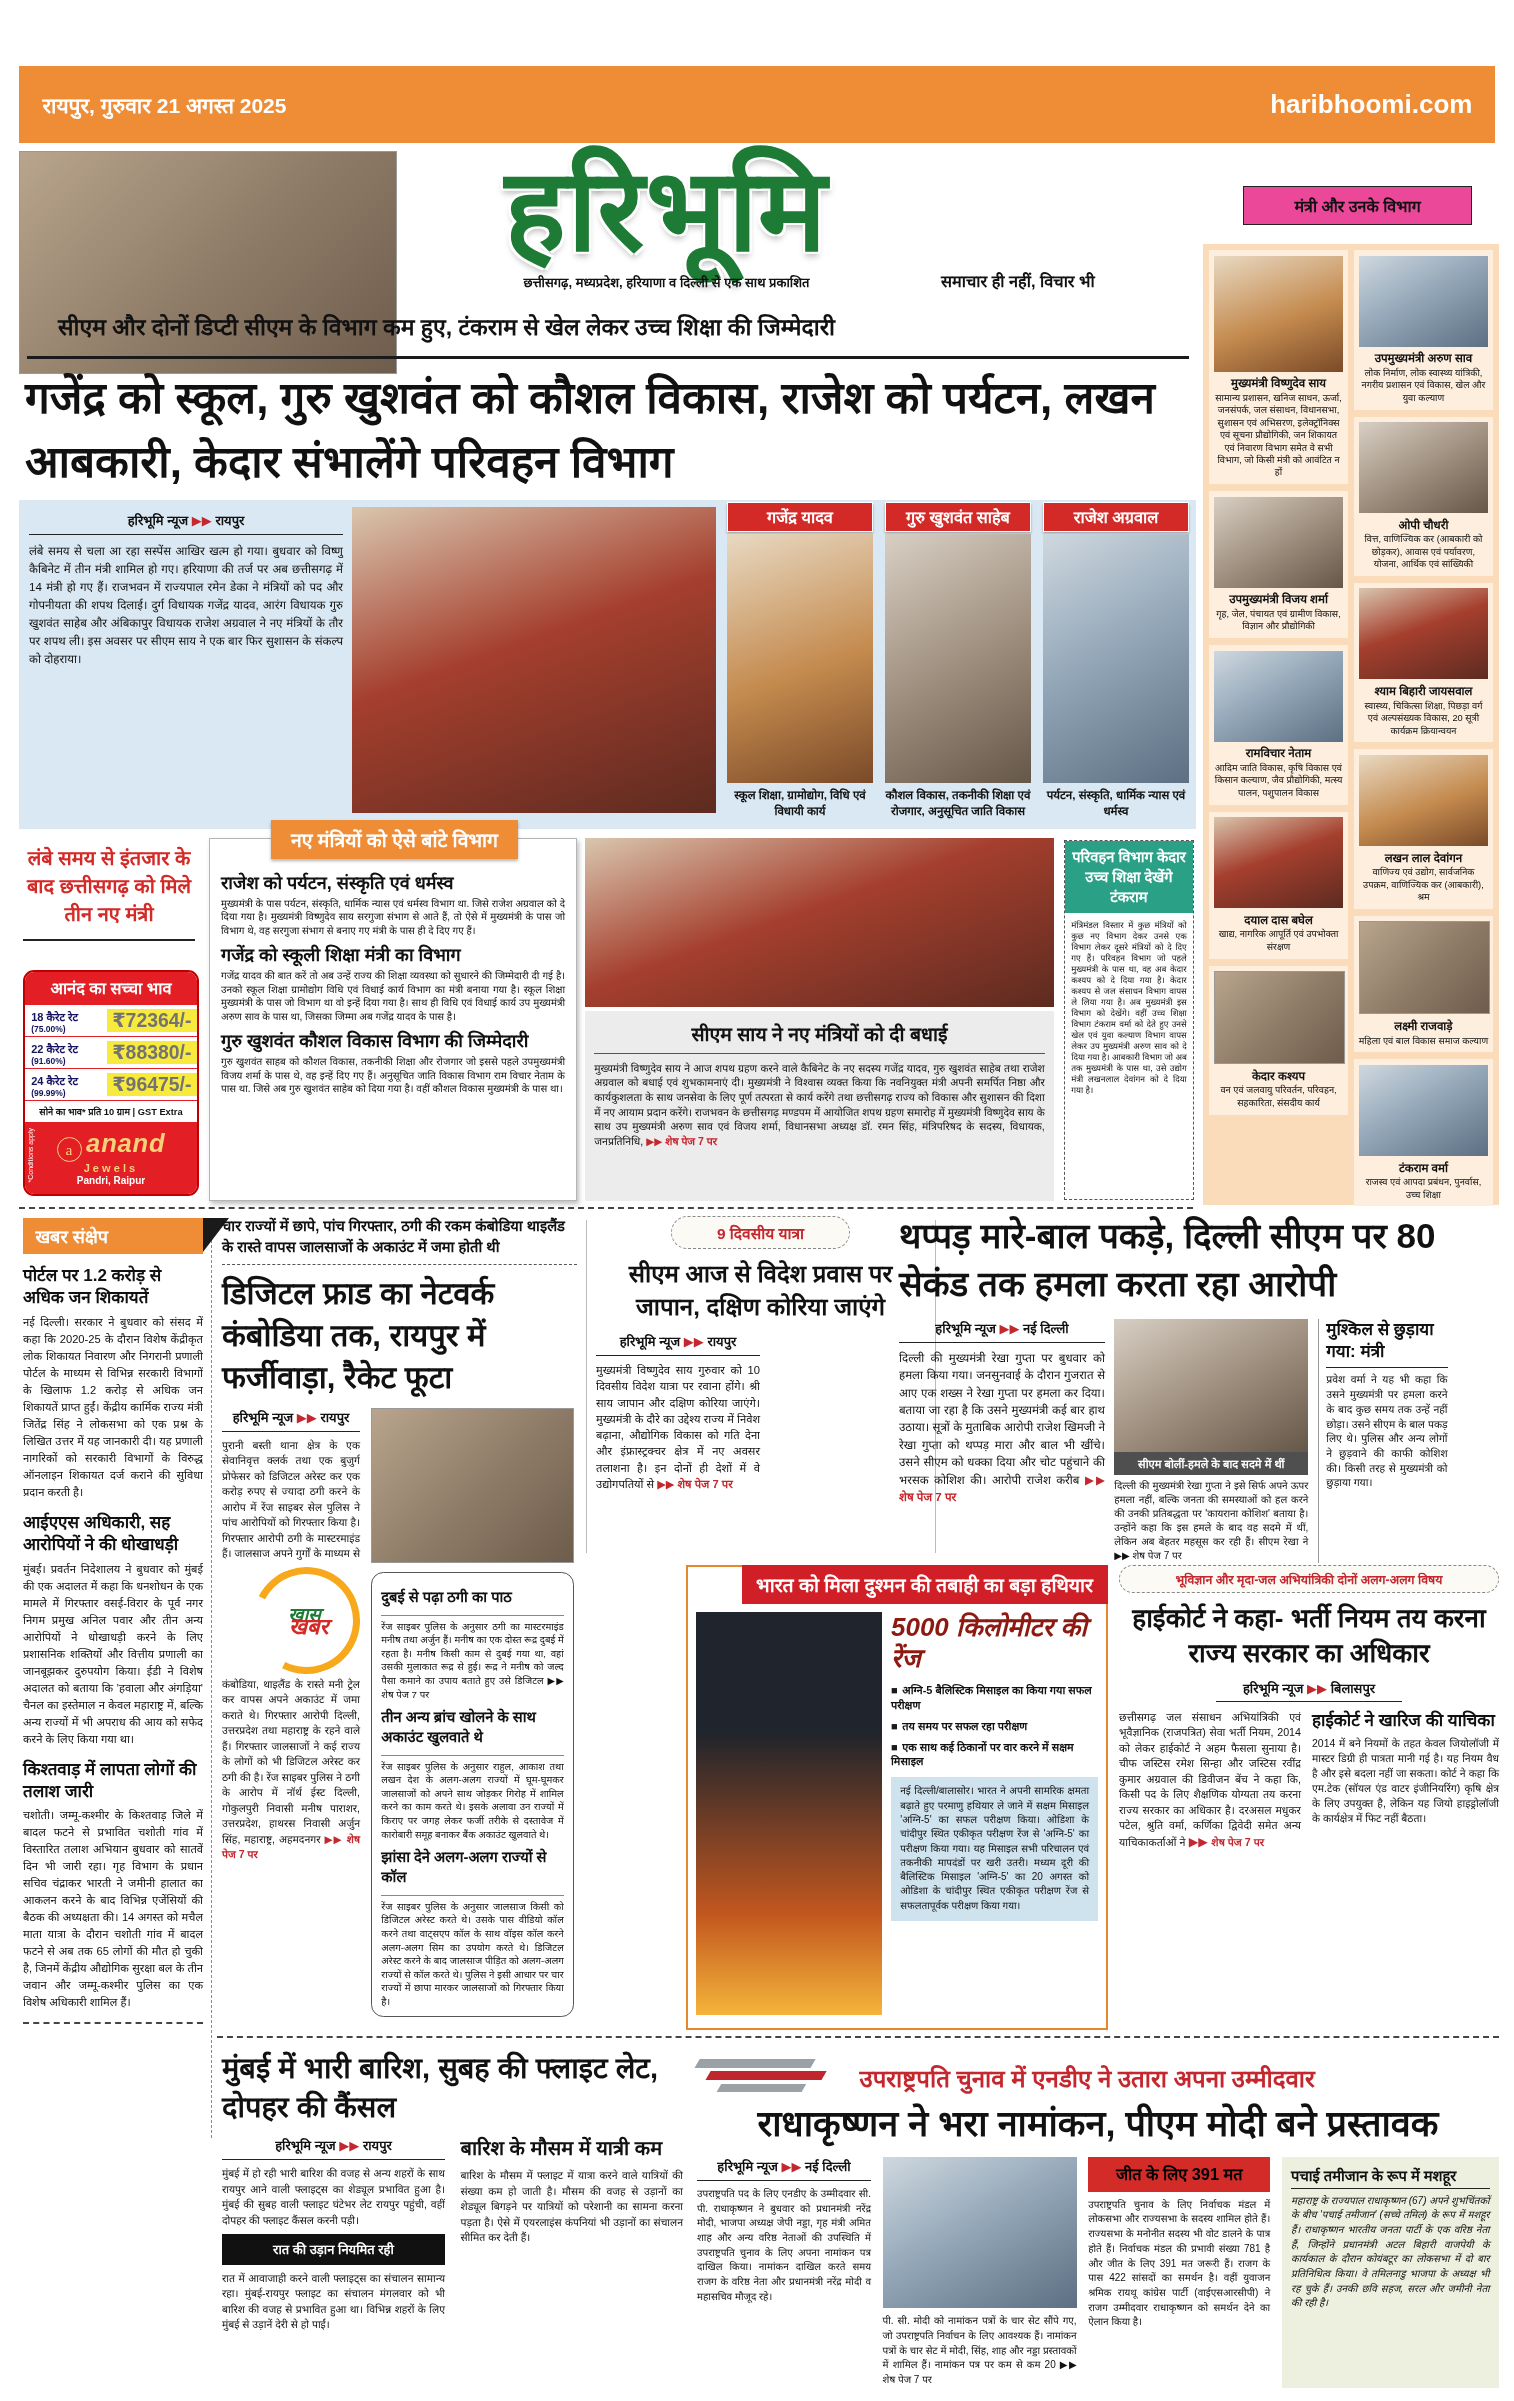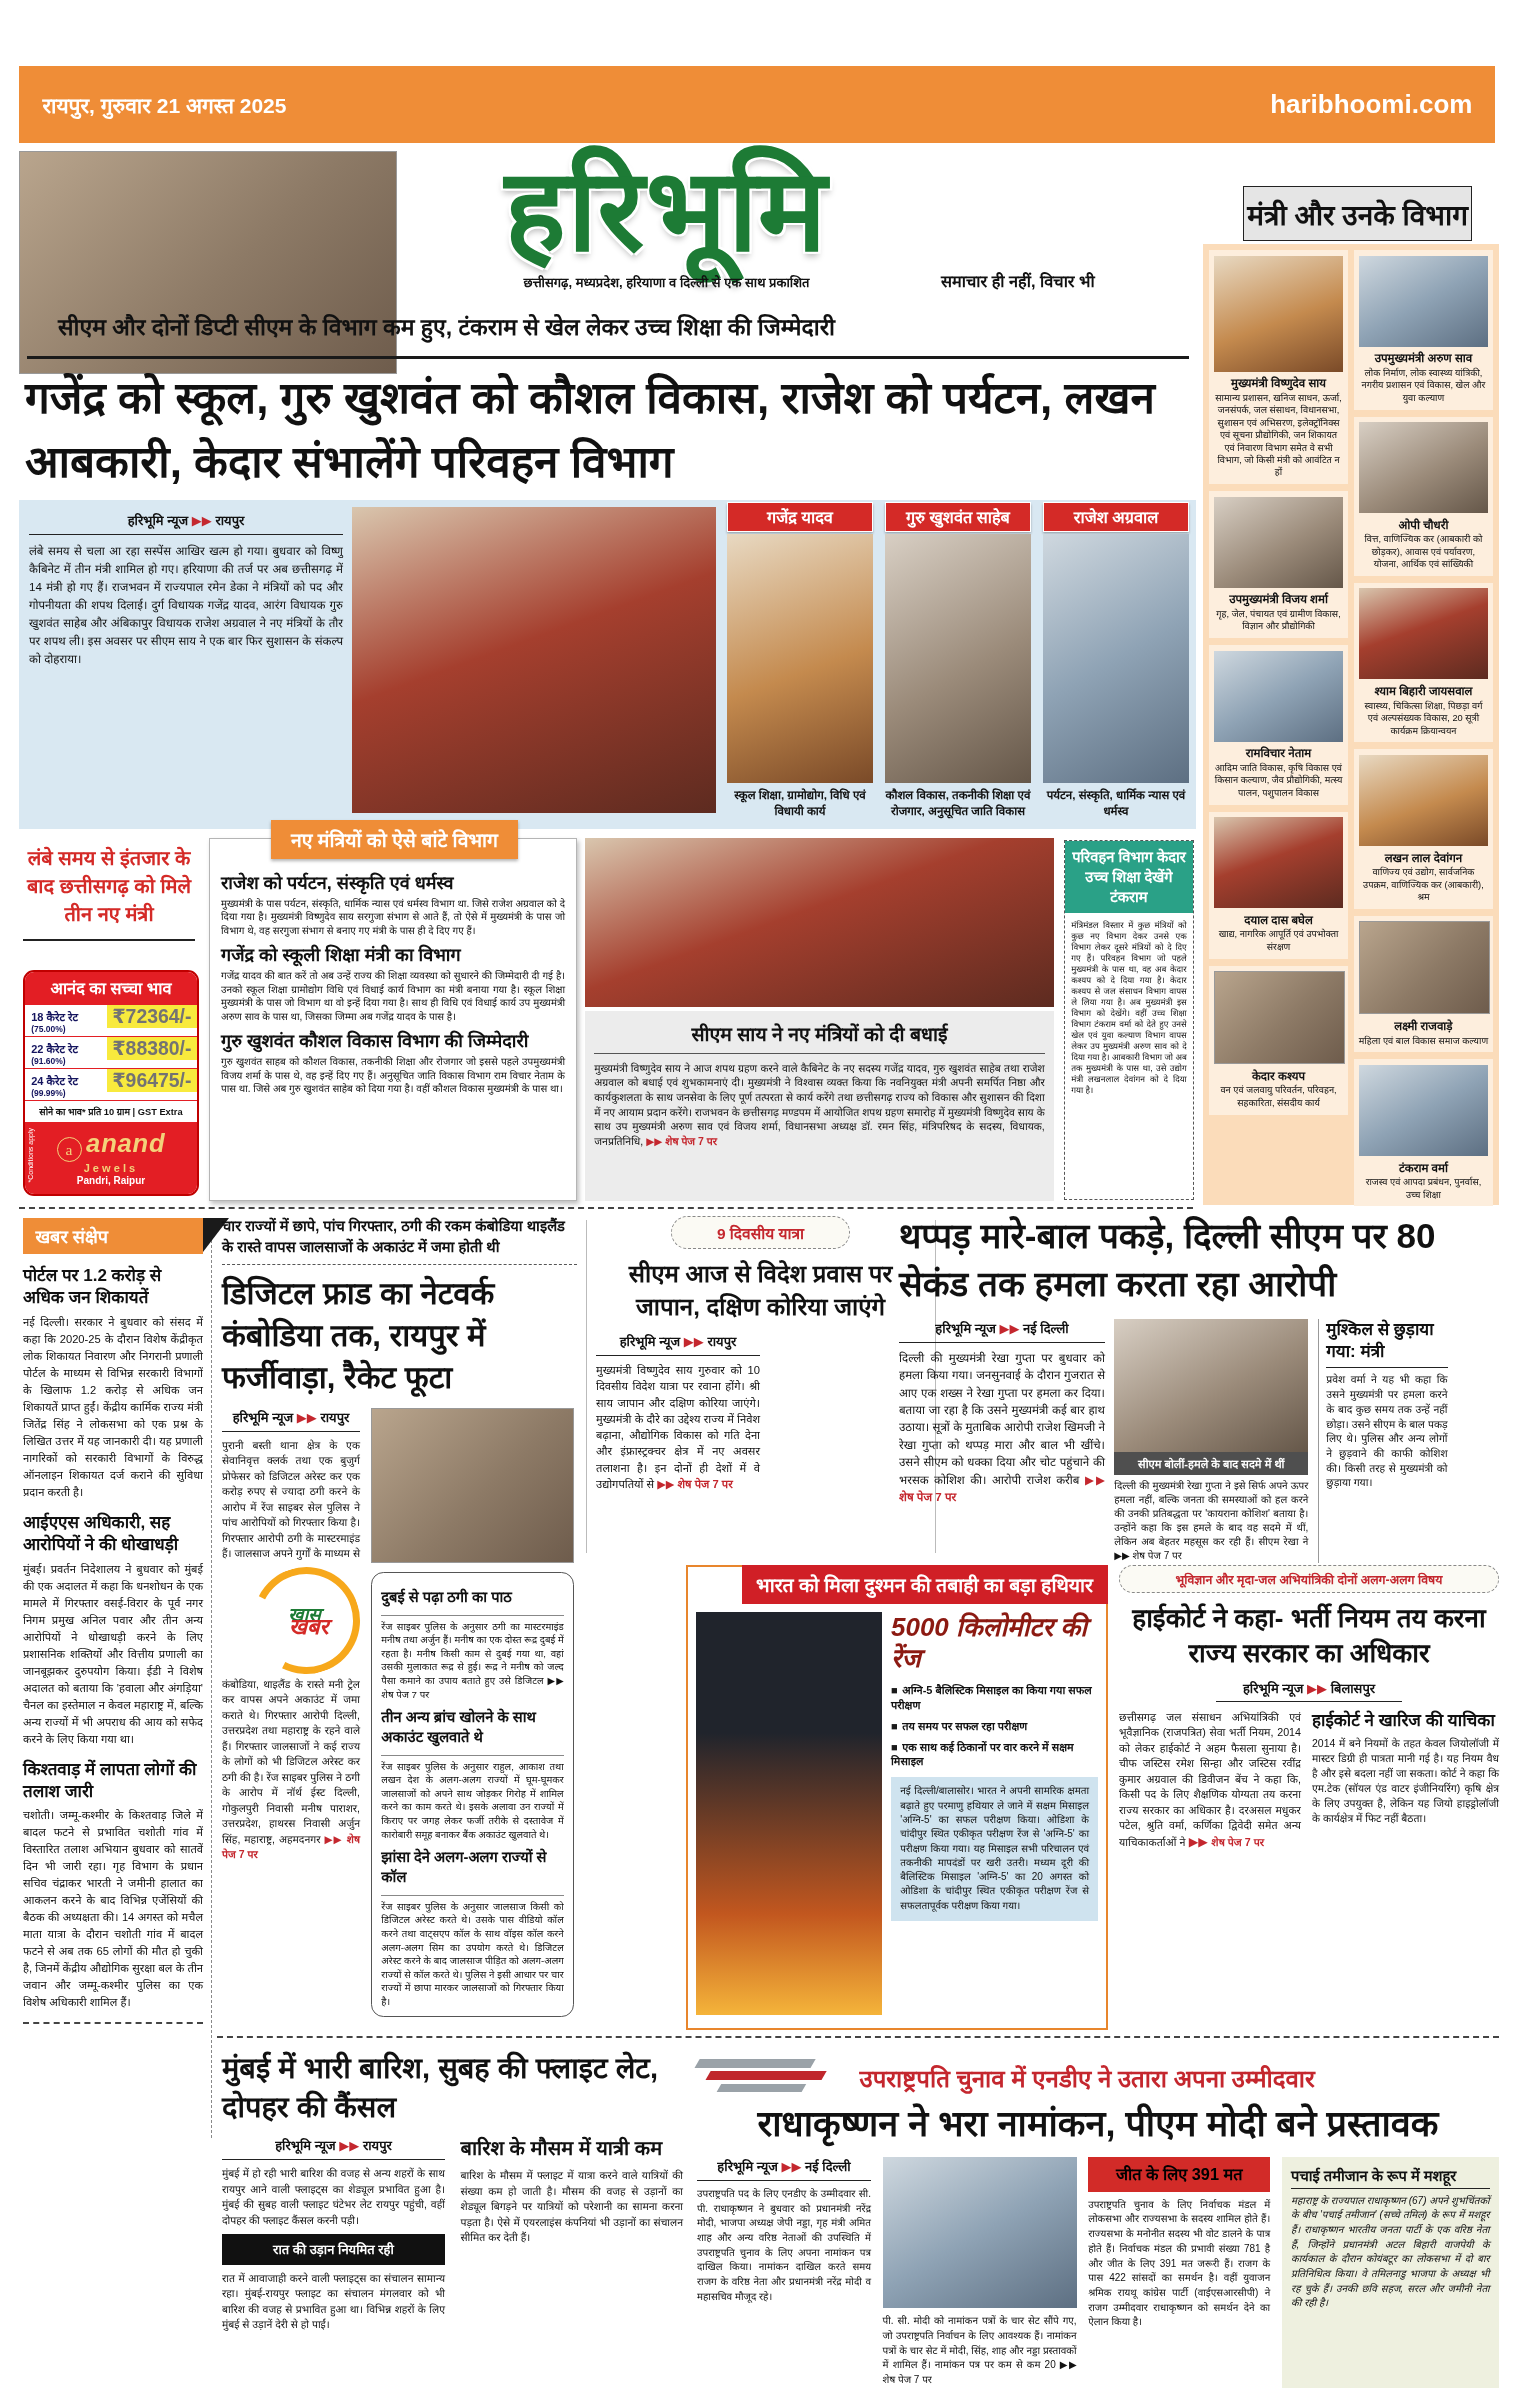--- a/index.html
+++ b/index.html
@@ -36,21 +36,21 @@
   .byline .arr{color:#c4272e;}
   .leadbody{font-size:11.6px;line-height:18px;}
   .mcard-label{background:#d42a27;color:#fff;font-weight:bold;font-size:16.3px;text-align:center;
                padding:3.1px 0;border:1.5px solid #fff;box-shadow:0 1.5px 2.3px rgba(0,0,0,.3);}
   .mcap{font-size:11.6px;line-height:15.5px;font-weight:bold;text-align:center;}
   
   .announce{color:#d42a27;font-size:20px;line-height:28px;font-weight:900;text-align:center;
             border-bottom:2.3px solid #222;padding-bottom:11px;}
   .ad{border:2.3px solid #c00000;border-radius:11px;overflow:hidden;background:#fff;}
   .ad-title{background:#e31e24;color:#fff;font-weight:bold;font-size:16.3px;text-align:center;padding:5.4px 1.5px;}
-  .ad-row{display:flex;border-bottom:1.5px solid #e31e24;align-items:flex-start;}
+  .ad-row{display:flex;border-bottom:1.5px solid #e31e24;align-items:center;}
   .ad-carat{width:42%;padding:3.9px 3.1px 2.3px 6.2px;color:#14145e;}
   .ad-carat .c1{font-size:11px;font-weight:bold;}
   .ad-carat .c2{font-size:8.5px;font-weight:bold;}
   .ad-price{flex:1;background:#f8ea3d;color:#737373;font-size:19.4px;font-weight:900;
             display:flex;align-items:center;justify-content:center;}
   .ad-note{font-size:9.3px;font-weight:bold;text-align:center;padding:3.9px 1.5px;border-bottom:1.5px solid #e31e24;}
   .ad-brand{background:#e31e24;color:#f3d27a;text-align:center;padding:6.2px 3.1px 7.7px;position:relative;}
   .ad-brand .an{font-size:25.6px;font-weight:900;font-style:italic;letter-spacing:0.8px;}
   .ad-brand .jw{font-size:11px;letter-spacing:3.1px;font-weight:bold;}
   .ad-brand .lc{color:#fff;font-size:10px;font-weight:bold;margin-top:1.5px;}
@@ -67,21 +67,21 @@
   .congblock{background:#ececec;padding:6.2px 9.3px;box-sizing:border-box;}
   .cong-head{font-size:19.4px;font-weight:900;text-align:center;border-bottom:1.5px solid #555;padding:3.1px 0 6.2px;margin-bottom:6.2px;}
   .cong-body{font-size:10.5px;line-height:14.7px;}
   .more{color:#c4272e;font-weight:bold;}
   
   .kedar{border:1.5px dashed #555;background:#fff;box-sizing:border-box;}
   .kedar-h{background:#2aa187;color:#fff;font-size:14.7px;line-height:20px;font-weight:bold;text-align:center;padding:6.2px 4.6px;}
   .kedar-b{font-size:8.5px;line-height:11px;padding:6.2px 6.2px;}
   
   .sb-panel{background:#fbdcba;}
-  .sb-head{background:#e5e5e5;border:1.5px solid #222;font-size:28px;font-weight:900;text-align:center;padding:7.7px 3.1px;}
+  .sb-head{background:#ec4899;border:1.5px solid #222;font-size:16px;font-weight:900;text-align:center;padding:7.7px 3.1px;}
   .sb-col{display:flex;flex-direction:column;gap:7px;}
   .sb-card{background:#fdeedd;padding:5.4px 4.6px;text-align:center;}
   .sb-photo{width:100%;height:91px;}
   .sb-photo.tall{height:116px;}
   .sb-name{font-size:11.6px;font-weight:900;margin:3.9px 0 1.5px;}
   .sb-dept{font-size:9.3px;line-height:12.4px;}
   
   .briefhead{background:#ef8d37;color:#fff;font-size:18px;font-weight:900;padding:6.2px 0 6.2px 12.4px;position:relative;}
   .tri{position:absolute;right:-26px;top:0;width:0;height:0;border-top:34px solid #1a1a1a;border-right:26px solid transparent;}
   .brief-h{font-size:17px;line-height:22px;font-weight:900;margin:11px 0 4.6px;}

